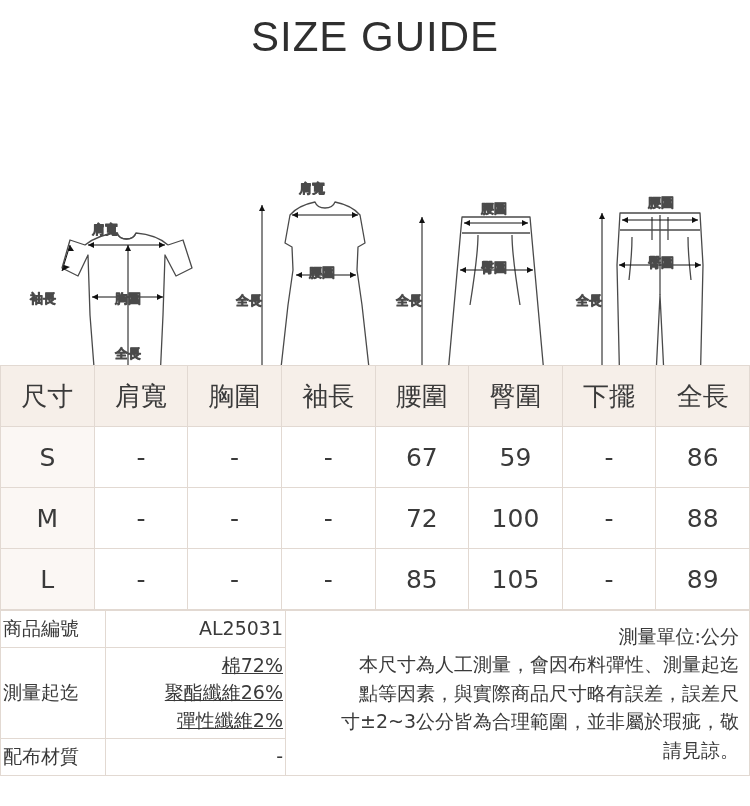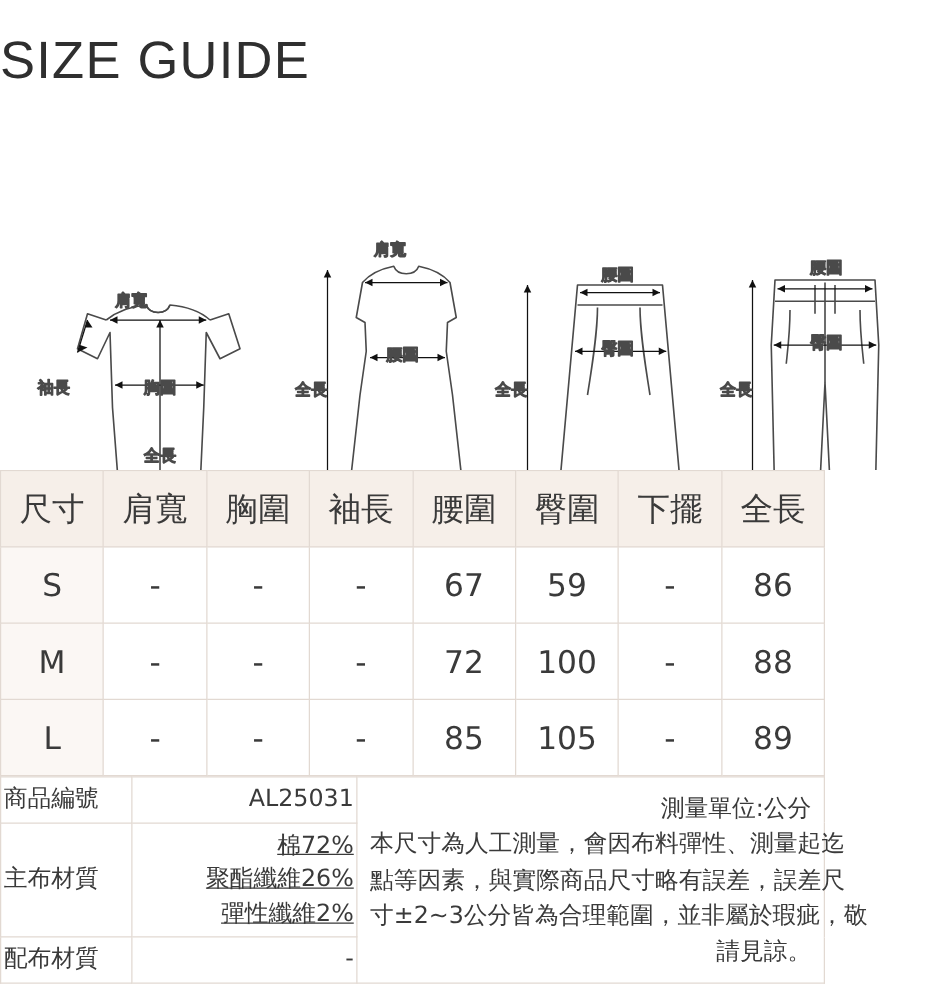--- a/index.html
+++ b/index.html
@@ -14,40 +14,41 @@
     color: #3a3a3a;
     overflow: hidden;
   }
   .page {
     position: relative;
     width: 750px;
     height: 806px;
     background: #ffffff;
   }
   .title {
+    text-align: center;
     font-size: 42px;
     letter-spacing: 1px;
     font-weight: 400;
     color: #2f2f2f;
-    padding-top: 24px;
+    padding-top: 13px;
     padding-bottom: 4px;
     font-family: "Liberation Sans", sans-serif;
   }
   .figures {
     position: relative;
     width: 750px;
     height: 300px;
   }
   .figures svg {
     display: block;
   }
   
   table {
     border-collapse: collapse;
-    width: 660px;
+    width: 750px;
     table-layout: fixed;
   }
   .size-table td, .size-table th {
     border: 1px solid #e2d9d2;
     text-align: center;
     font-size: 25px;
     font-weight: 400;
     color: #3a3a3a;
     height: 58px;
     font-family: "DejaVu Sans", sans-serif;
@@ -249,21 +250,21 @@
       <td class="info-value">AL25031</td>
       <td class="info-note" rowspan="3">
         <div>測量單位:公分</div>
         <div>本尺寸為人工測量，會因布料彈性、測量起迄</div>
         <div>點等因素，與實際商品尺寸略有誤差，誤差尺</div>
         <div>寸±2~3公分皆為合理範圍，並非屬於瑕疵，敬</div>
         <div>請見諒。</div>
       </td>
     </tr>
     <tr>
-      <td class="info-label">主布材質</td>
+      <td class="info-label">測量起迄</td>
       <td class="info-value tiny">
         <div>棉72%</div>
         <div>聚酯纖維26%</div>
         <div>彈性纖維2%</div>
       </td>
     </tr>
     <tr>
       <td class="info-label">配布材質</td>
       <td class="info-value">-</td>
     </tr>

